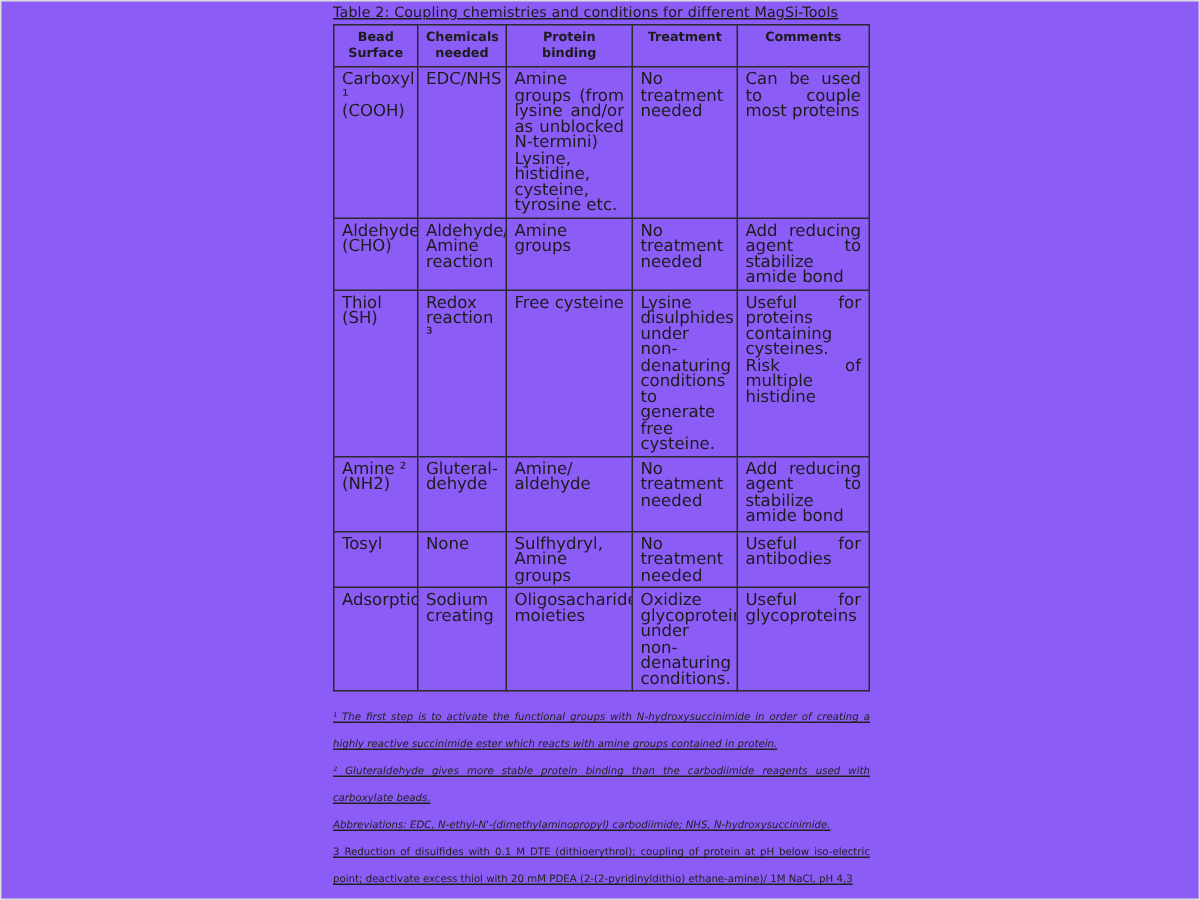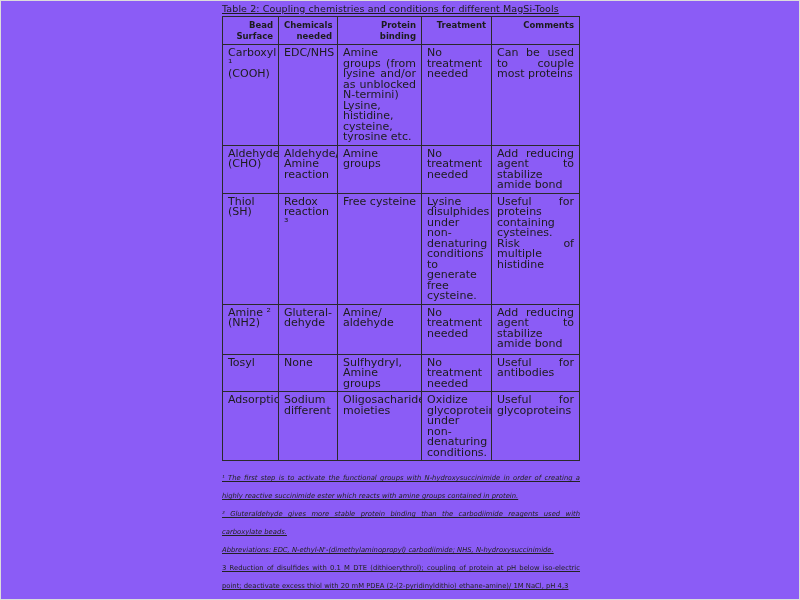--- a/index.html
+++ b/index.html
@@ -5,21 +5,21 @@
   * { margin:0; padding:0; box-sizing:border-box; }
   html,body { width:800px; height:600px; background:#ffffff; overflow:hidden;
     font-family:"DejaVu Sans", sans-serif; color:#1c1c1c; }
   .page-frame { position:absolute; left:0; top:0; width:800px; height:600px;
     border:1px solid #dcdcdc; background:#8b5cf6; }
   .content { position:absolute; left:221px; top:1px; width:359px; }
   .doc-title { font-size:9.5px; font-weight:normal; text-decoration:underline;
     white-space:nowrap; padding:1px 0 2px 0; letter-spacing:0.1px; }
   table.magsi { border-collapse:collapse; width:357px; table-layout:fixed; }
   .magsi th, .magsi td { border:1px solid #2a2a2a; vertical-align:top;
-    text-align:right; padding:3px 5px 2px 5px; white-space:pre-line;
+    text-align:center; padding:3px 5px 2px 5px; white-space:pre-line;
     overflow:hidden; }
   .magsi th { font-size:8.5px; font-weight:bold; line-height:11px; }
   .magsi td { font-size:11px; line-height:10.5px; text-align:justify; }
   .footnotes { margin-top:8px; width:358px; font-size:6.8px; line-height:18px;
     text-align:justify; color:#222;text-decoration:underline; }
   .footnotes p { margin:0; }
   .fn-italic { font-style:italic; }
   .fn-regular { font-style:normal; }
 </style>
 </head>
@@ -88,21 +88,21 @@
         </tr>
         <tr style="height:27px">
           <td>Tosyl</td>
           <td>None</td>
           <td>Sulfhydryl, Amine groups</td>
           <td>No treatment needed</td>
           <td>Useful for antibodies</td>
         </tr>
         <tr style="height:57px">
           <td>Adsorption</td>
-          <td>Sodium different</td>
+          <td>Sodium creating</td>
           <td>Oligosacharide
 moieties</td>
           <td>Oxidize glycoprotein under non-denaturing conditions.</td>
           <td>Useful for glycoproteins</td>
         </tr>
       </tbody>
     </table>
 
     <div class="footnotes">
       <p class="fn-italic">¹ The first step is to activate the functional groups with N-hydroxysuccinimide in order of  creating a highly reactive succinimide ester which reacts with amine groups contained in protein.</p>

